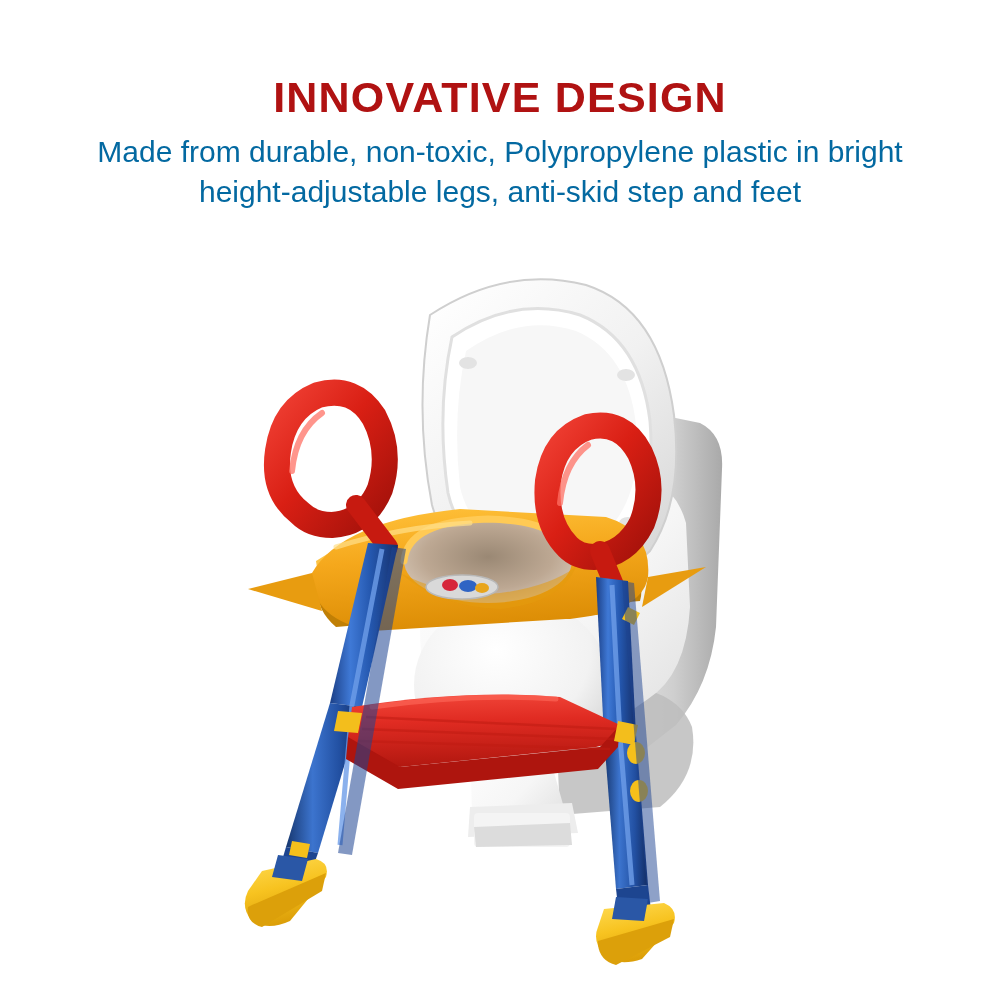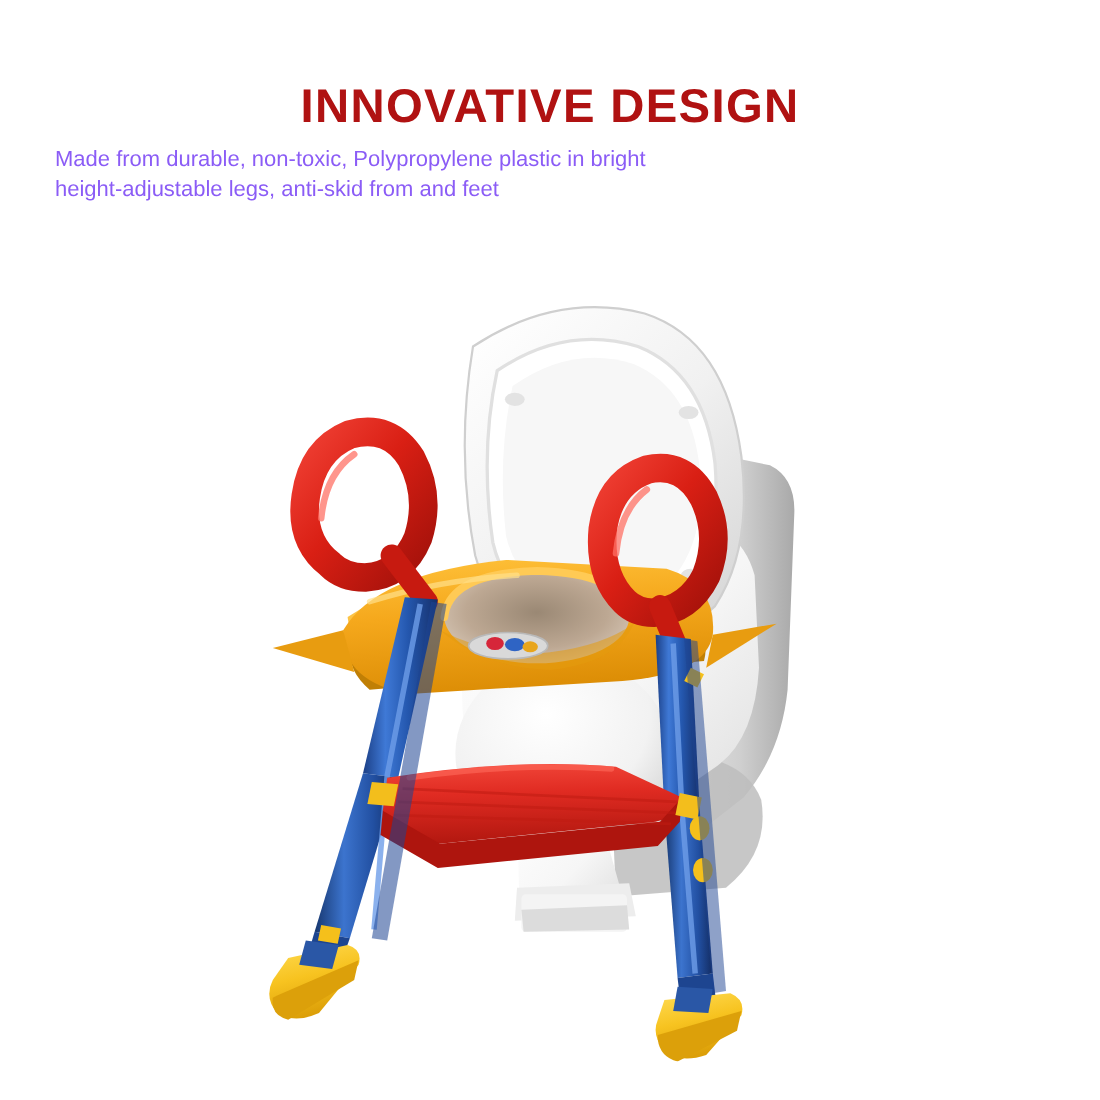--- a/index.html
+++ b/index.html
@@ -34,24 +34,25 @@
     letter-spacing: 1.2px;
     color: #B01212;
     line-height: 1.05;
     white-space: nowrap;
   }
   .subcopy {
     position: absolute;
     top: 132px;
     left: 50px;
     width: 900px;
+    text-align: center;
     font-family: "Liberation Sans", sans-serif;
-    font-size: 20px;
+    font-size: 30px;
     font-weight: 400;
-    color: #8b5cf6;
+    color: #0369a1;
     line-height: 1.33;
   }
   .subcopy .ln { display: block; }
   
   .stage {
     position: absolute;
     left: 0;
     top: 255px;
     width: 1000px;
     height: 710px;
@@ -60,21 +61,21 @@
 </style>
 </head>
 <body>
 
 <div class="page">
 
   <h1 class="headline">INNOVATIVE DESIGN</h1>
 
   <div class="subcopy">
     <span class="ln">Made from durable, non-toxic, Polypropylene plastic in bright</span>
-    <span class="ln">height-adjustable legs, anti-skid from and feet</span>
+    <span class="ln">height-adjustable legs, anti-skid step and feet</span>
   </div>
 
   <div class="stage">
     <svg class="art" viewBox="0 0 1000 710" xmlns="http://www.w3.org/2000/svg">
       <defs>
         <linearGradient id="gPorc" x1="0" y1="0" x2="1" y2="1">
           <stop offset="0%" stop-color="#ffffff"></stop>
           <stop offset="55%" stop-color="#f6f6f6"></stop>
           <stop offset="100%" stop-color="#dcdcdc"></stop>
         </linearGradient>

